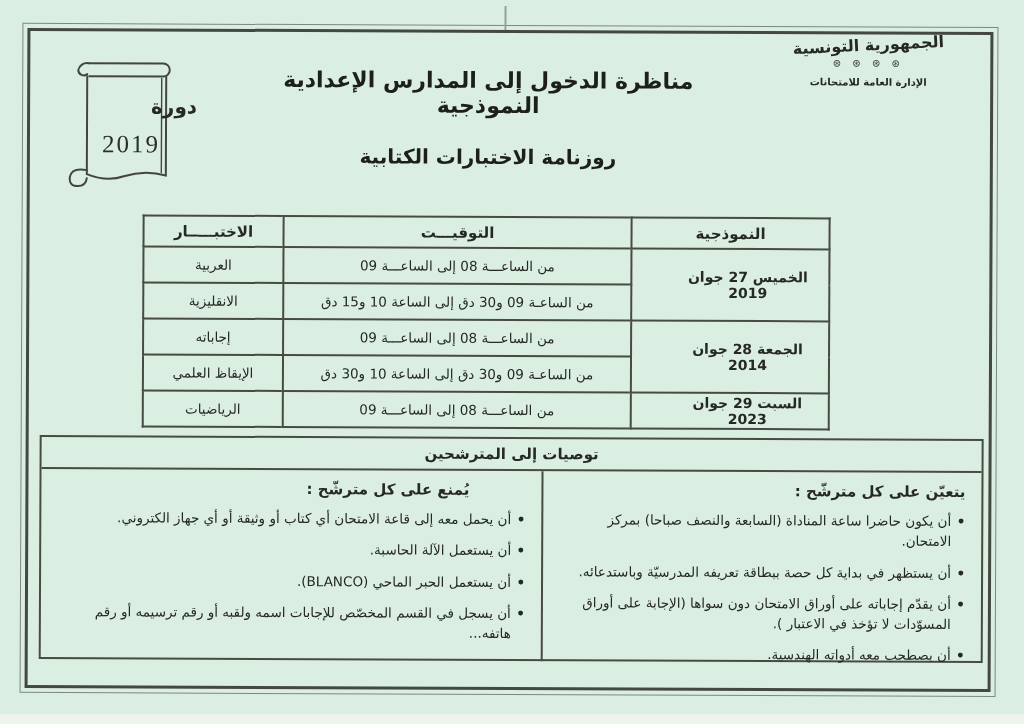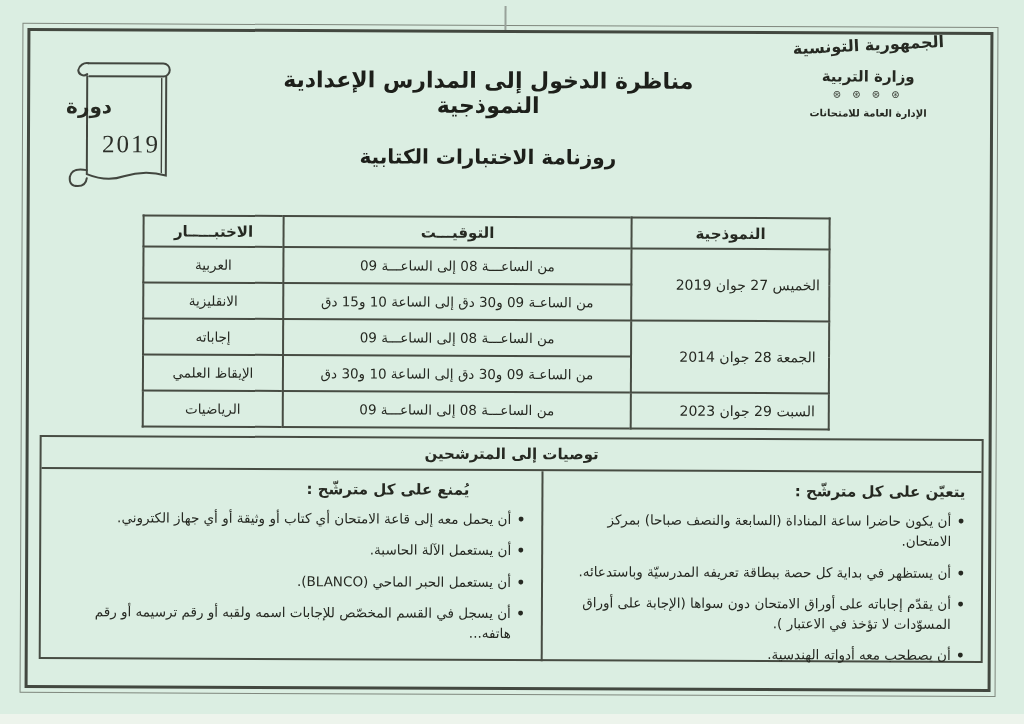--- a/index.html
+++ b/index.html
@@ -23,29 +23,29 @@
   .gov .department { margin-top:8px; font-size:10px; font-weight:bold; }
 
   
   .titles { position:absolute; top:68px; left:252px; width:470px; text-align:center; direction:rtl; font-weight:bold; color:#1d1f1a; }
   .title1 { font-size:22px; }
   .title2 { font-size:20px; margin-top:27px; }
 
   
   .scroll { position:absolute; left:60px; top:56px; width:124px; height:138px; }
   .scroll svg { position:absolute; inset:0; }
-  .scroll .label { position:absolute; top:40px; left:5px; width:100%; text-align:left; font-size:20px; font-weight:bold; }
+  .scroll .label { position:absolute; top:40px; left:12px; width:100%; text-align:right; font-size:20px; font-weight:bold; }
   .scroll .year { position:absolute; top:76px; left:8px; width:100%; text-align:center; font-size:25px; letter-spacing:2px; font-family:"Liberation Serif", serif; color:#2c2f29; }
 
   
   .schedule { position:absolute; left:142px; top:216px; width:686px; border-collapse:collapse; direction:rtl; text-align:center; table-layout:fixed; }
   .schedule th, .schedule td { border:2px solid #474c43; padding:0 6px; }
   .schedule th { height:29px; font-size:15px; font-weight:bold; }
   .schedule td { height:34px; font-size:13.5px; }
-  .schedule td.date { font-size:14px; font-weight:normal;padding-left:41px; }
+  .schedule td.date { font-size:14px; font-weight:bold;padding-left:41px; }
   .col-date { width:198px; } .col-time { width:348px; } .col-subj { width:140px; }
 
   
   .rec { position:absolute; left:40px; top:437px; width:944px; height:224px; border:2px solid #474c43; direction:rtl; box-sizing:border-box; }
   .rec-title { height:30px; line-height:30px; text-align:center; font-size:15px; font-weight:bold; border-bottom:2px solid #474c43; }
   .rec-body { display:flex; height:190px; }
   .rec-col { box-sizing:border-box; padding:8px 16px 0 12px; }
   .rec-col.required { width:440px; border-left:2px solid #474c43; }
   .rec-col.forbidden { flex:1; }
   .rec-heading { font-size:15px; font-weight:bold; margin:2px 0 10px; }
@@ -62,21 +62,20 @@
 <body>
 
 <div id="page">
   <div class="tilt">
 
     <div class="frame"></div>
     <div class="artifact-line"></div>
 
     <div class="gov">
       <div class="republic">الجمهورية التونسية</div>
-      <div class="ministry">وزارة التربية</div>
       <div class="ornament">⊛ ⊛ ⊛ ⊛</div>
       <div class="department">الإدارة العامة للامتحانات</div>
     </div>
 
     <div class="titles">
       <div class="title1">مناظرة الدخول إلى المدارس الإعدادية النموذجية</div>
       <div class="title2">روزنامة الاختبارات الكتابية</div>
     </div>
 
     <div class="scroll">

